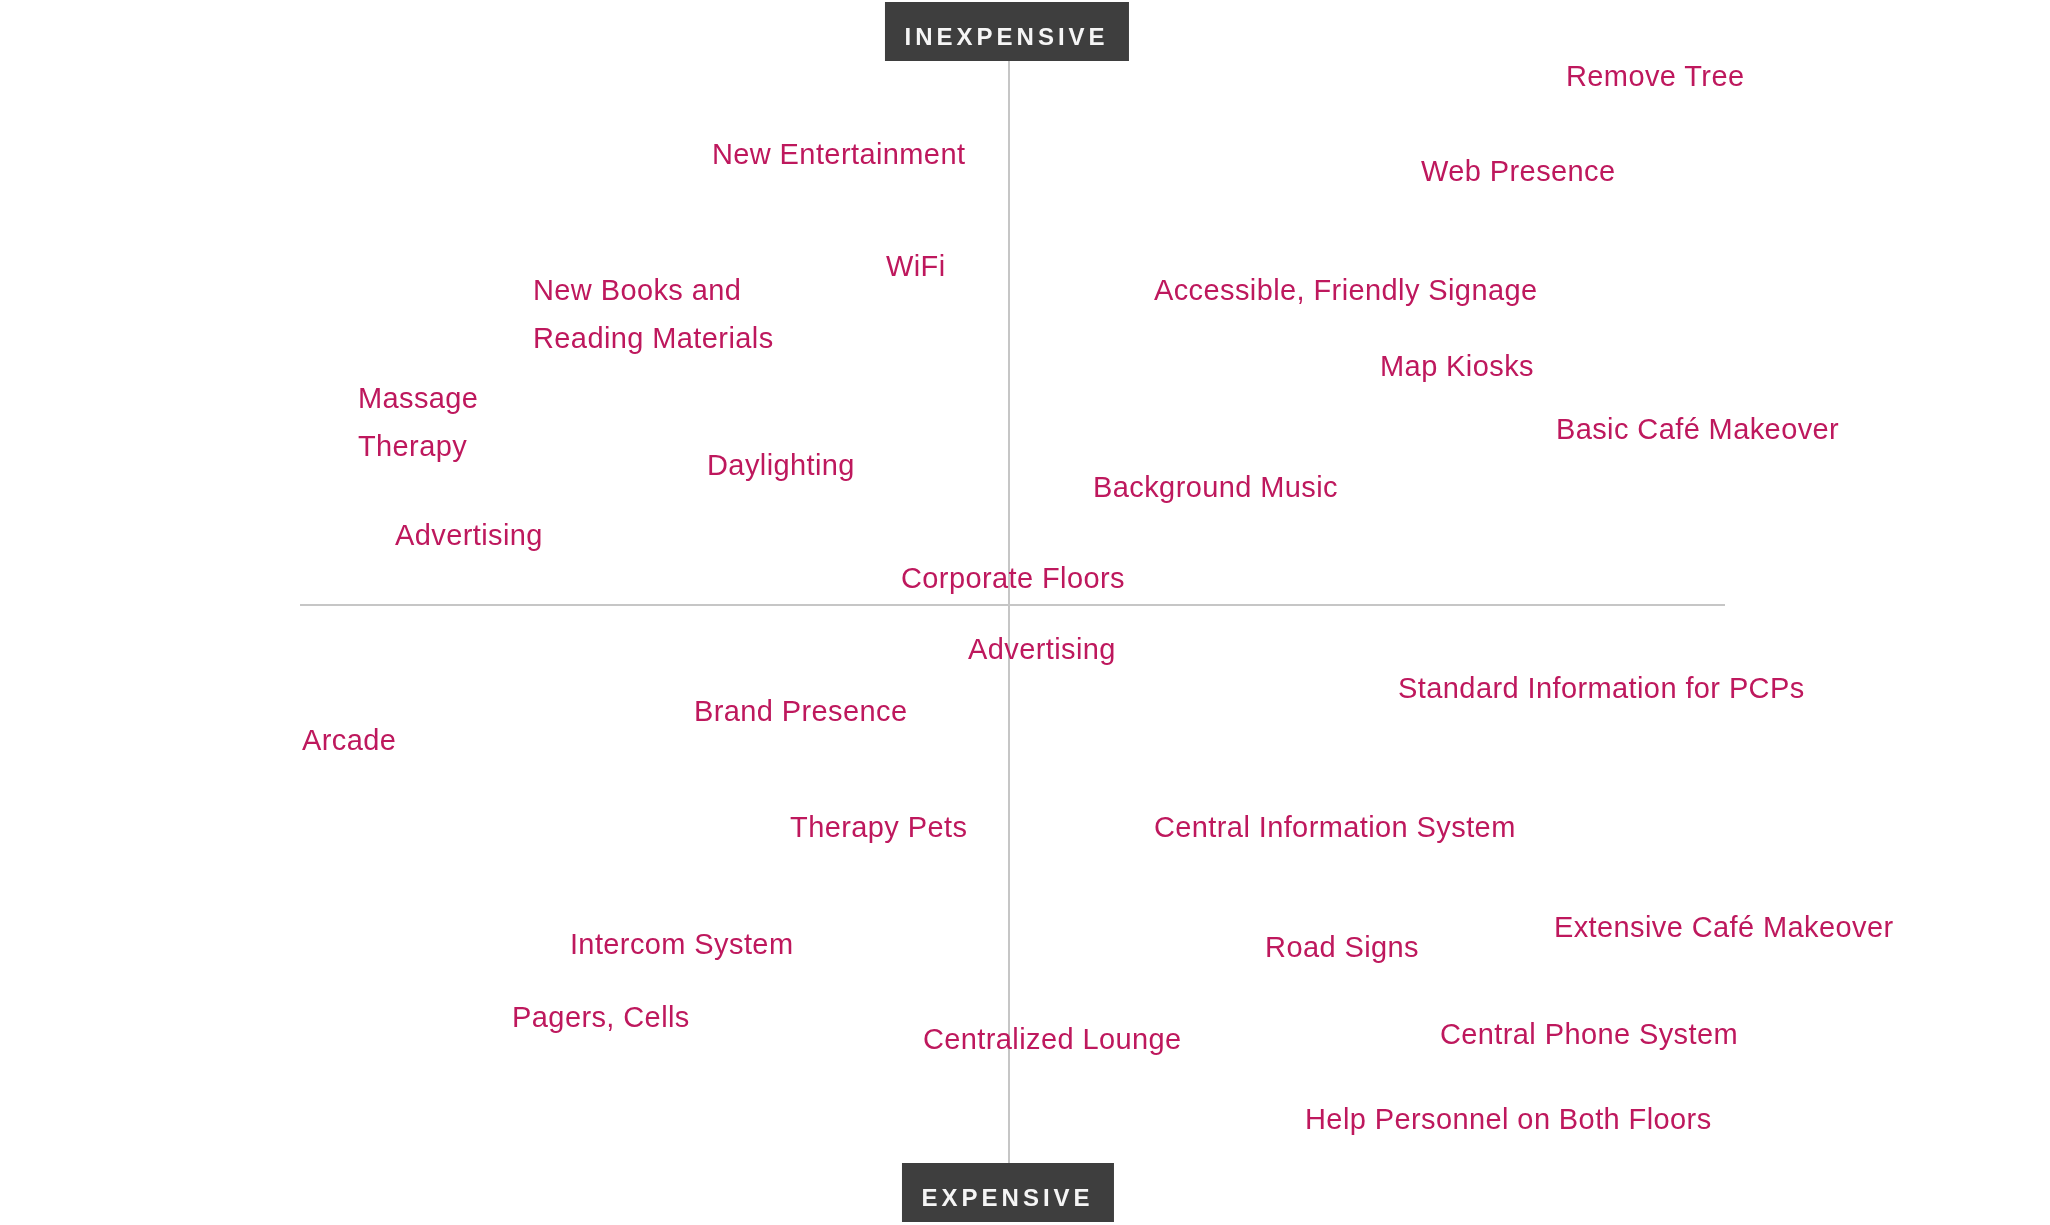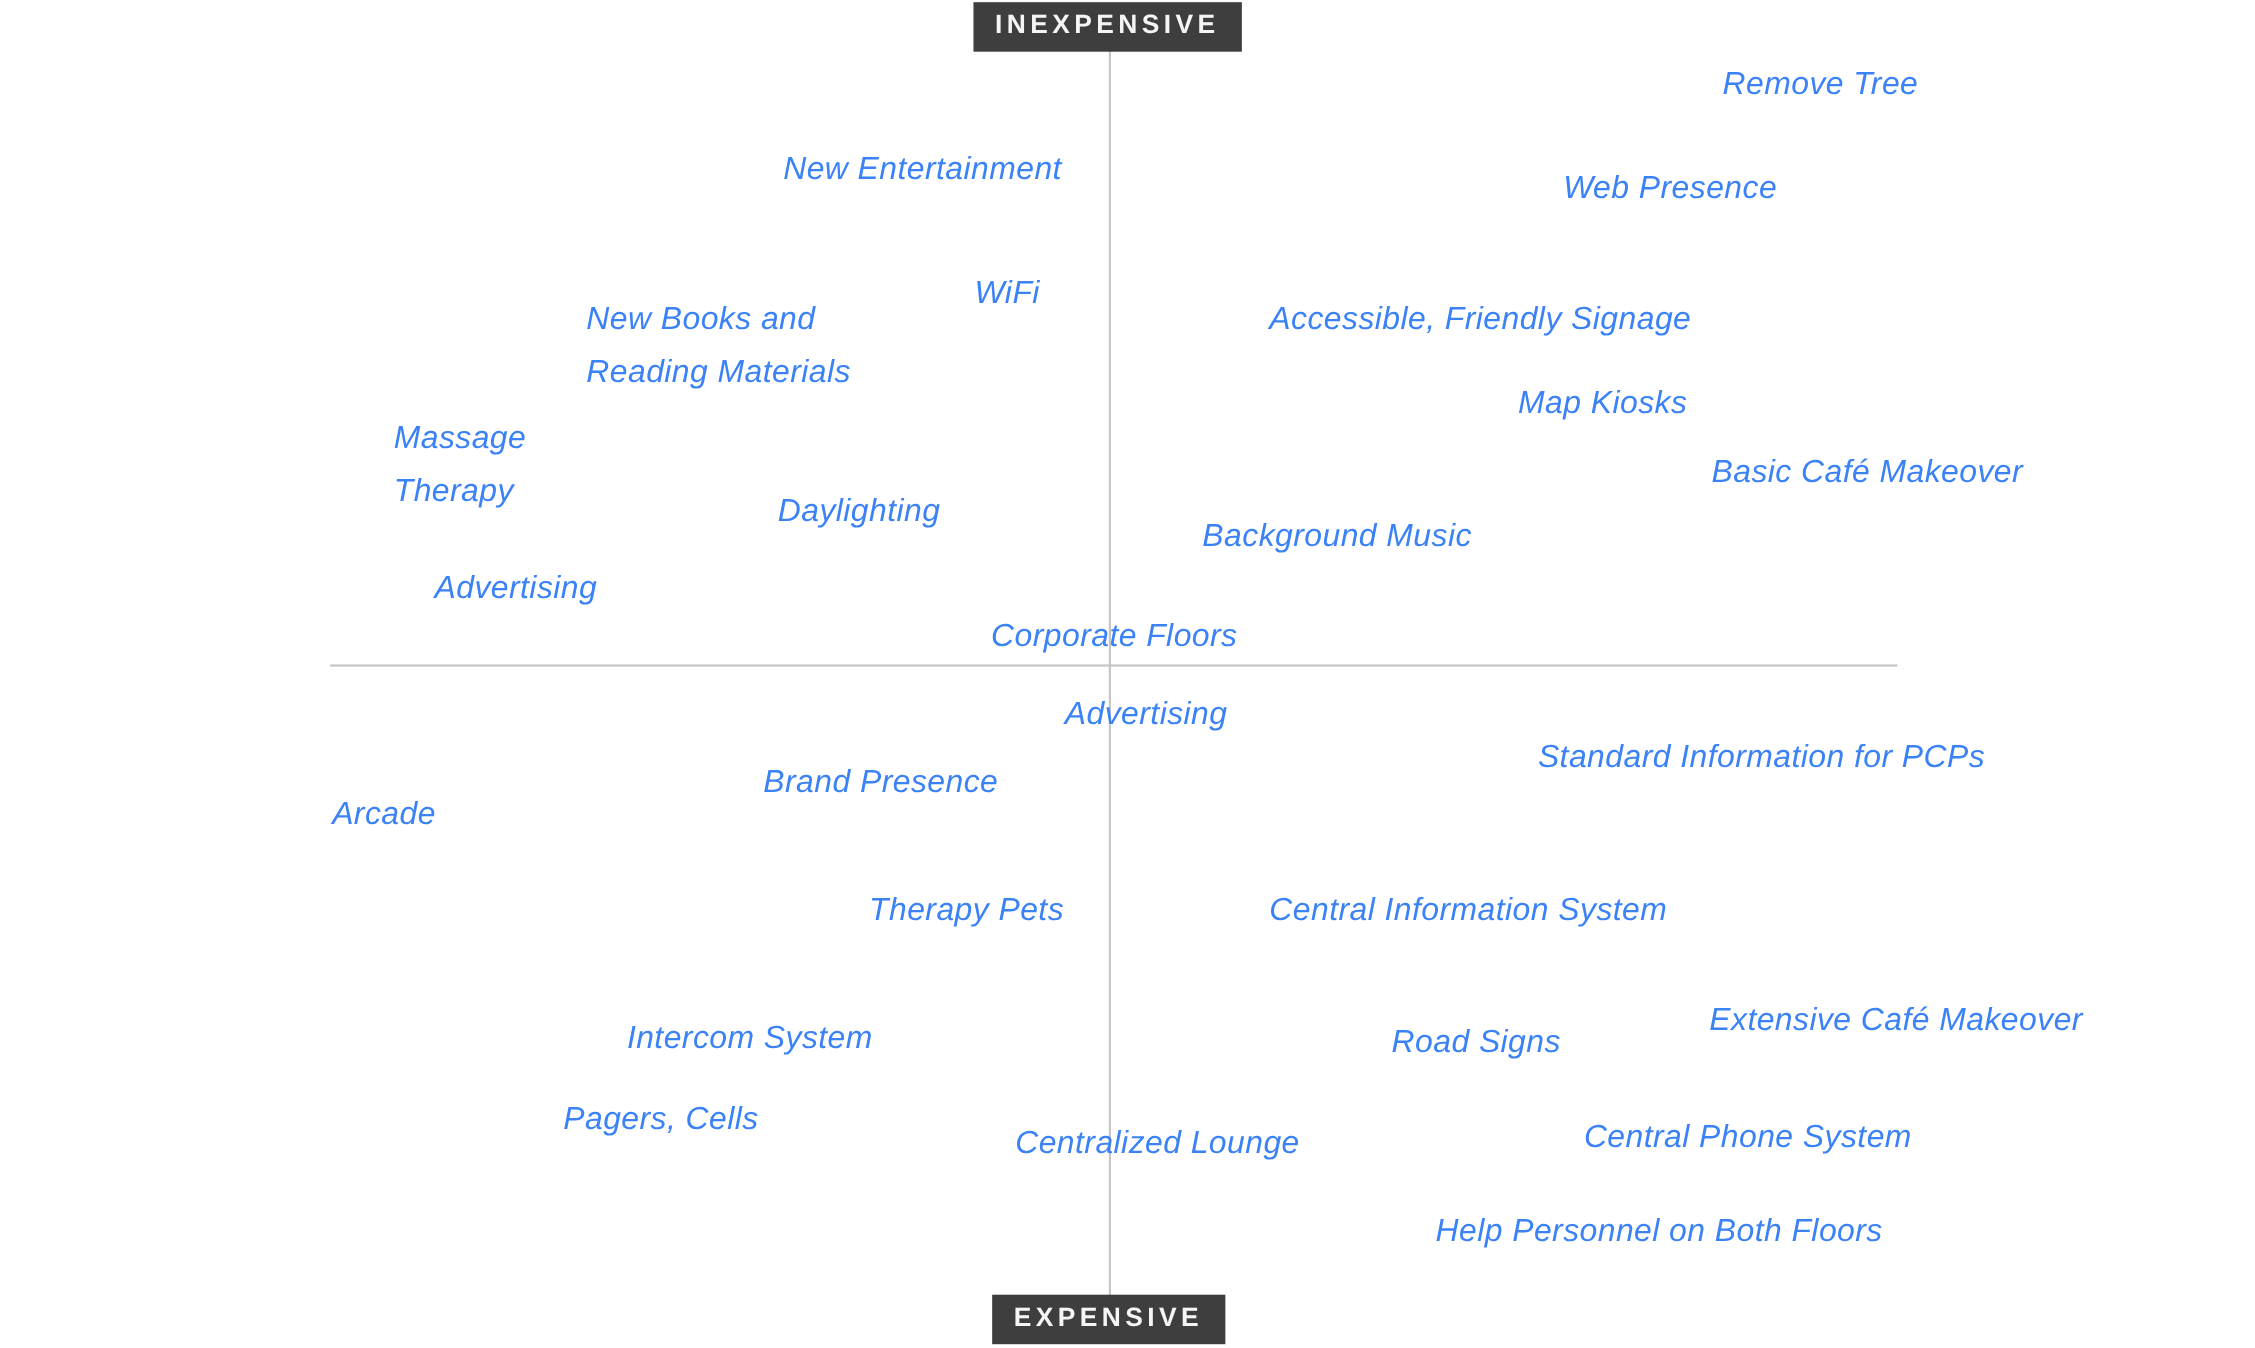--- a/index.html
+++ b/index.html
@@ -40,21 +40,21 @@
     width: 69.5%;
     height: 2px;
   }
   .axis-badge {
     position: absolute;
     background: #3e3e3e;
     color: #f5f5f5;
     font-size: 24px;
     font-weight: 700;
     letter-spacing: 4px;
-    padding: 7px 20px 10px 20px;
+    padding: 21px 20px 10px 20px;
     white-space: nowrap;
   }
   .axis-badge.top {
     left: 49.1%;
     top: 2px;
     transform: translateX(-50%);
   }
   .axis-badge.bottom {
     left: 49.15%;
     bottom: 3px;
@@ -66,26 +66,25 @@
     transform: translateY(-50%);
   }
   .axis-badge.right {
     right: 5.71%;
     top: 49.39%;
     transform: translateY(-50%);
   }
   .item {
     position: absolute;
     transform: translateY(-50%);
-    color: #3b82f6;
+    color: #be185d;
     font-size: 29px;
     letter-spacing: 0.4px;
     line-height: 1.65;
     white-space: pre;
-    font-style: italic;
   }
 </style>
 </head>
 <body>
 
 <div class="canvas">
 
 
   <div class="axis-line vertical"></div>
 

